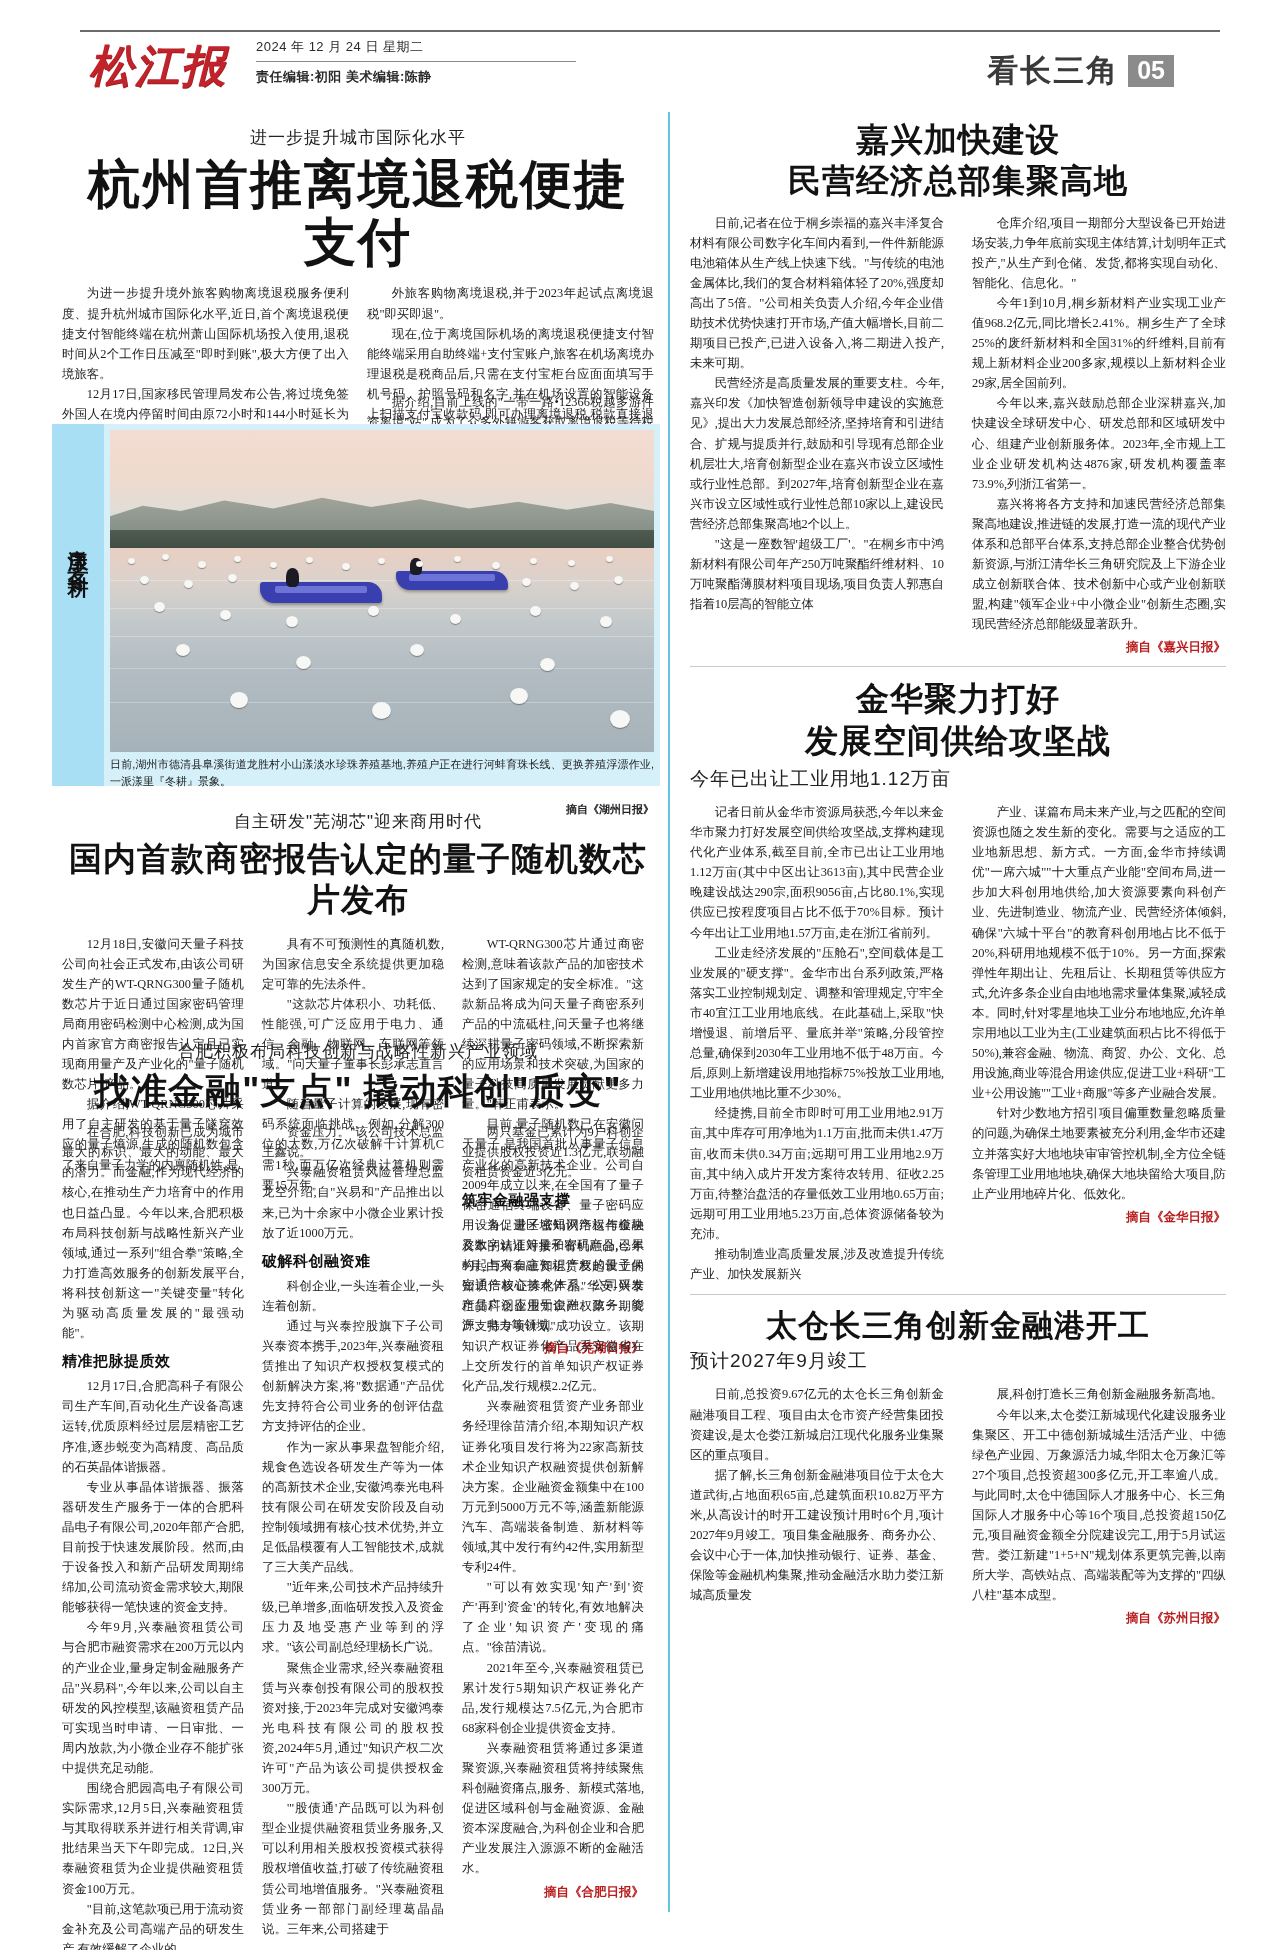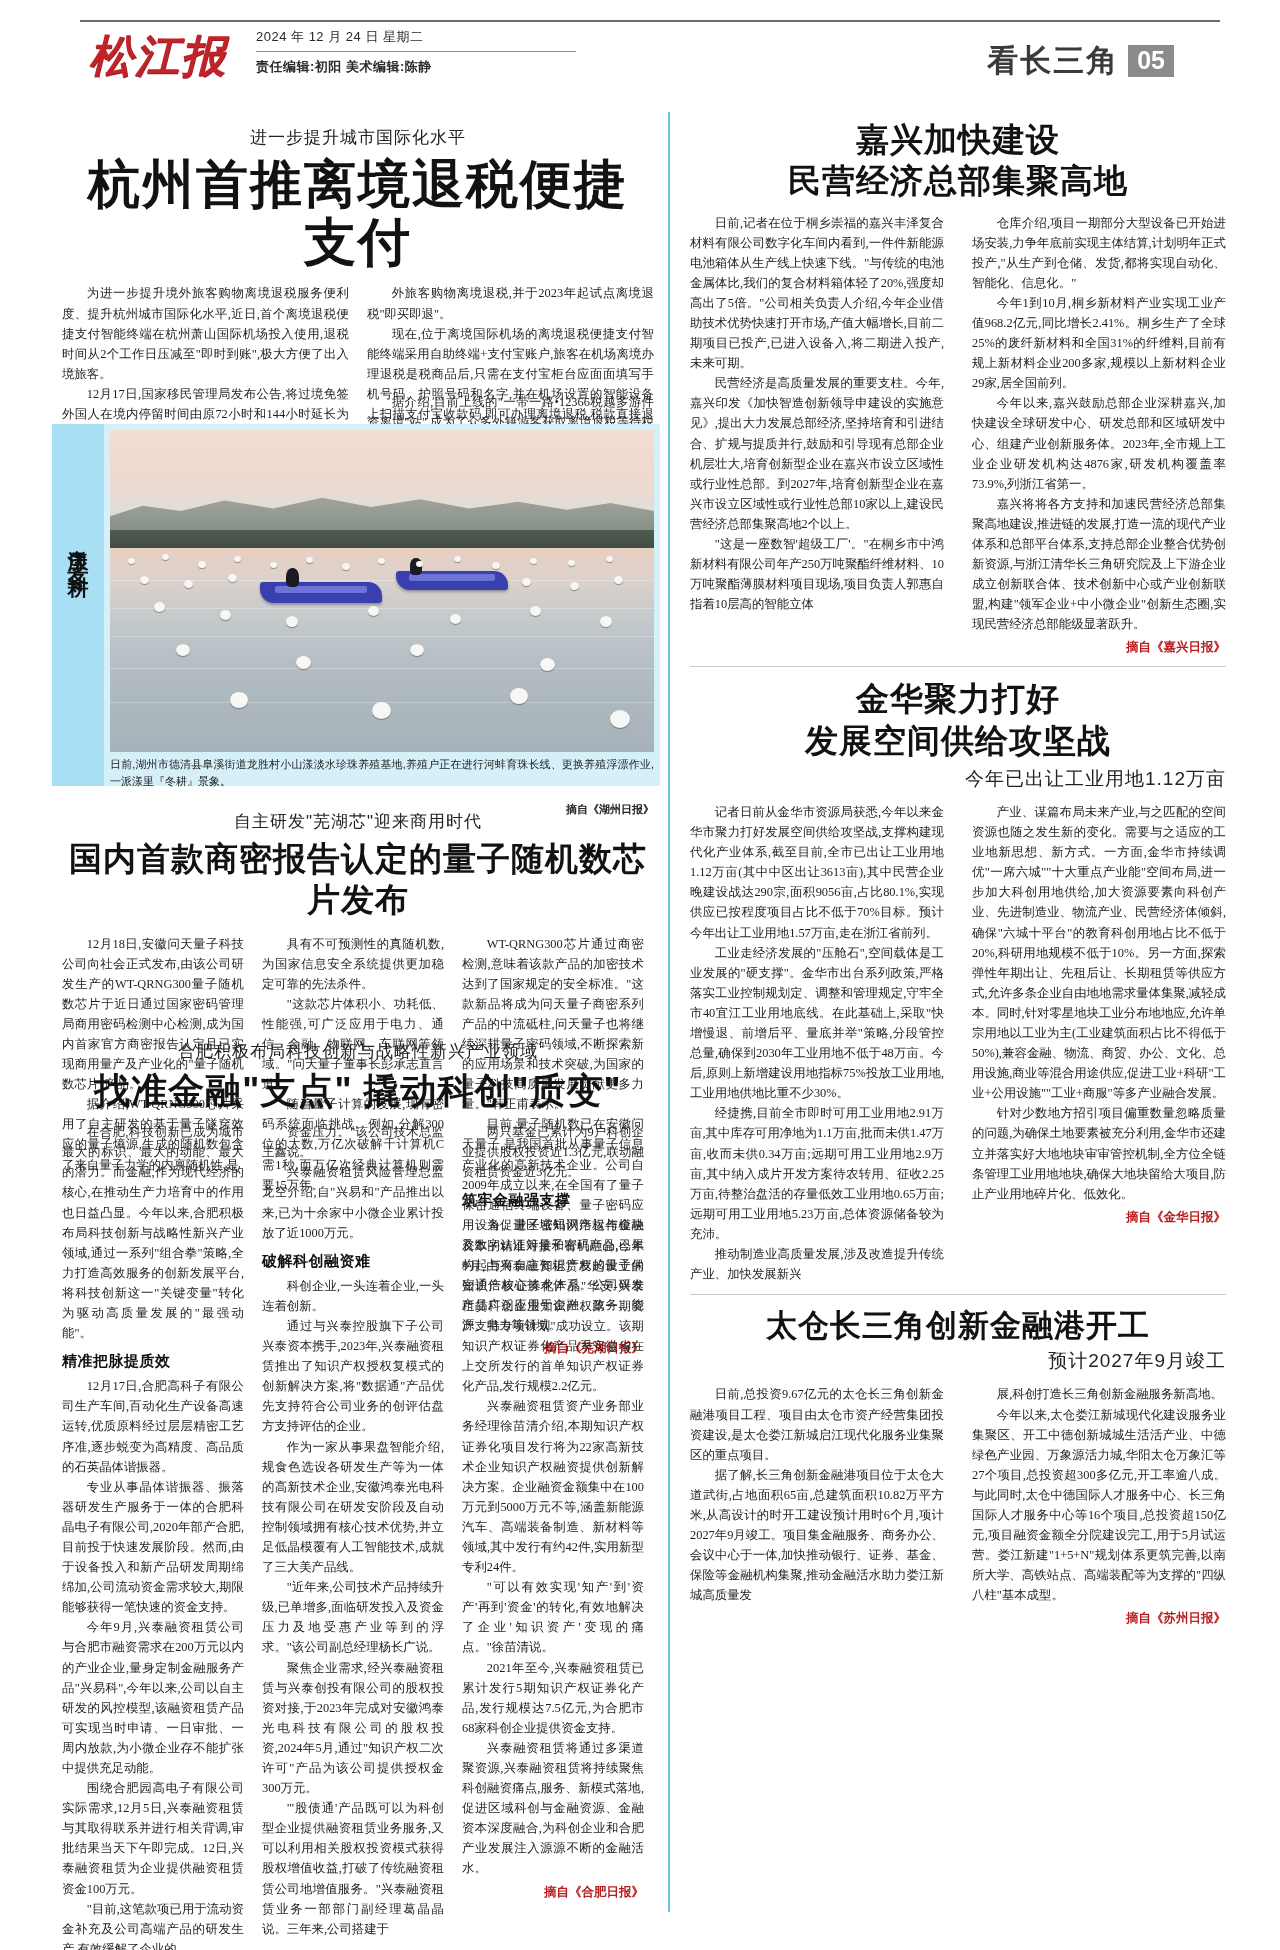--- a/index.html
+++ b/index.html
@@ -6,21 +6,21 @@
   body{
     width:1280px;height:1950px;
     background:#ffffff;
     font-family:"Liberation Serif","DejaVu Serif",serif;
     color:#1a1a1a;
     overflow:hidden;
   }
   .page{position:relative;width:1280px;height:1950px;padding:0;box-sizing:border-box;}
 
   
-  .masthead{position:absolute;left:60px;top:12px;width:1160px;height:78px;}
+  .masthead{position:absolute;left:60px;top:22px;width:1160px;height:78px;}
   .mast-rule-top{position:absolute;left:20px;top:8px;width:1140px;height:2px;background:#6b6b6b;}
   .logo{position:absolute;left:18px;top:16px;width:160px;height:58px;
         color:#c0232a;font-family:"Liberation Serif",serif;font-weight:700;
         font-size:44px;letter-spacing:2px;line-height:58px;
         font-style:italic;text-align:center;
         text-shadow:0.5px 0.5px 0 #9e1c22;}
   .mast-meta{position:absolute;left:196px;top:16px;width:330px;}
   .mast-date{font-family:"Liberation Sans","DejaVu Sans",sans-serif;font-size:13px;color:#2a2a2a;letter-spacing:.5px;padding-bottom:5px;}
   .mast-rule-mid{width:320px;height:1px;background:#8a8a8a;margin-bottom:6px;}
   .mast-editors{font-family:"Liberation Sans","DejaVu Sans",sans-serif;font-size:13px;color:#2a2a2a;font-weight:600;letter-spacing:.5px;}
@@ -34,21 +34,21 @@
 
   
   .kicker{font-family:"Liberation Sans","DejaVu Sans",sans-serif;font-size:17px;color:#222;text-align:center;letter-spacing:1px;margin-bottom:6px;}
   .hl-mega{font-family:"Liberation Sans","DejaVu Sans",sans-serif;font-weight:700;font-size:52px;
       letter-spacing:2px;text-align:center;color:#121212;line-height:1.12;}
   .hl-big{font-family:"Liberation Serif","DejaVu Serif",serif;font-weight:700;font-size:33px;
       letter-spacing:1px;text-align:center;color:#121212;line-height:1.25;}
   .hl-med{font-family:"Liberation Sans","DejaVu Sans",sans-serif;font-weight:700;font-size:36px;
       letter-spacing:1px;text-align:center;color:#121212;line-height:1.2;}
   .hl-sub{font-family:"Liberation Sans","DejaVu Sans",sans-serif;font-size:19px;color:#222;
-      text-align:right;letter-spacing:1px;margin-top:4px;}
+      text-align:left;letter-spacing:1px;margin-top:4px;}
   .subhead{font-family:"Liberation Sans","DejaVu Sans",sans-serif;font-weight:700;font-size:15px;
       color:#111;letter-spacing:.5px;margin:9px 0 5px 0;}
   p.bt{margin:0;font-size:12.4px;line-height:1.62;text-align:justify;text-justify:inter-ideograph;
       text-indent:2em;color:#1d1d1d;font-family:"Liberation Serif","DejaVu Serif",serif;}
   .src{font-family:"Liberation Sans","DejaVu Sans",sans-serif;font-weight:700;font-size:12.5px;
       text-align:right;margin-top:5px;color:#b91c1c;}
 
   
   .artA{position:absolute;left:62px;top:126px;width:592px;}
   .artA-cols{display:flex;gap:18px;margin-top:12px;}

